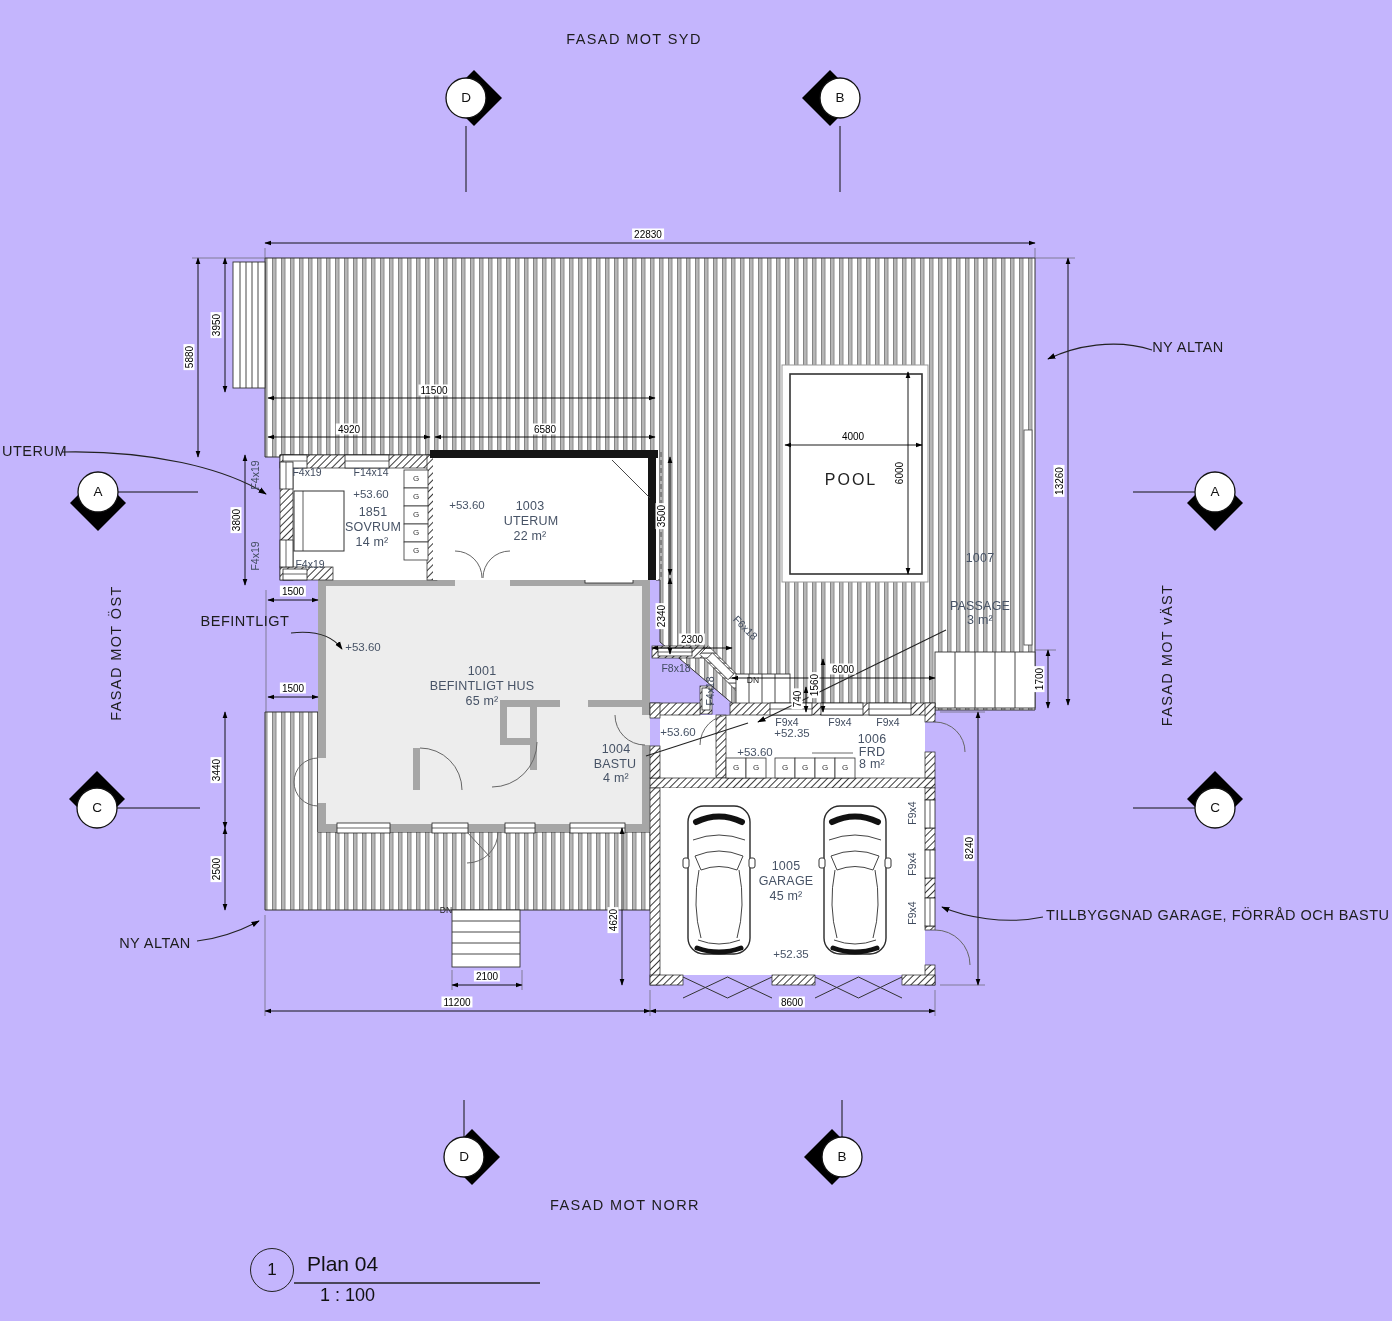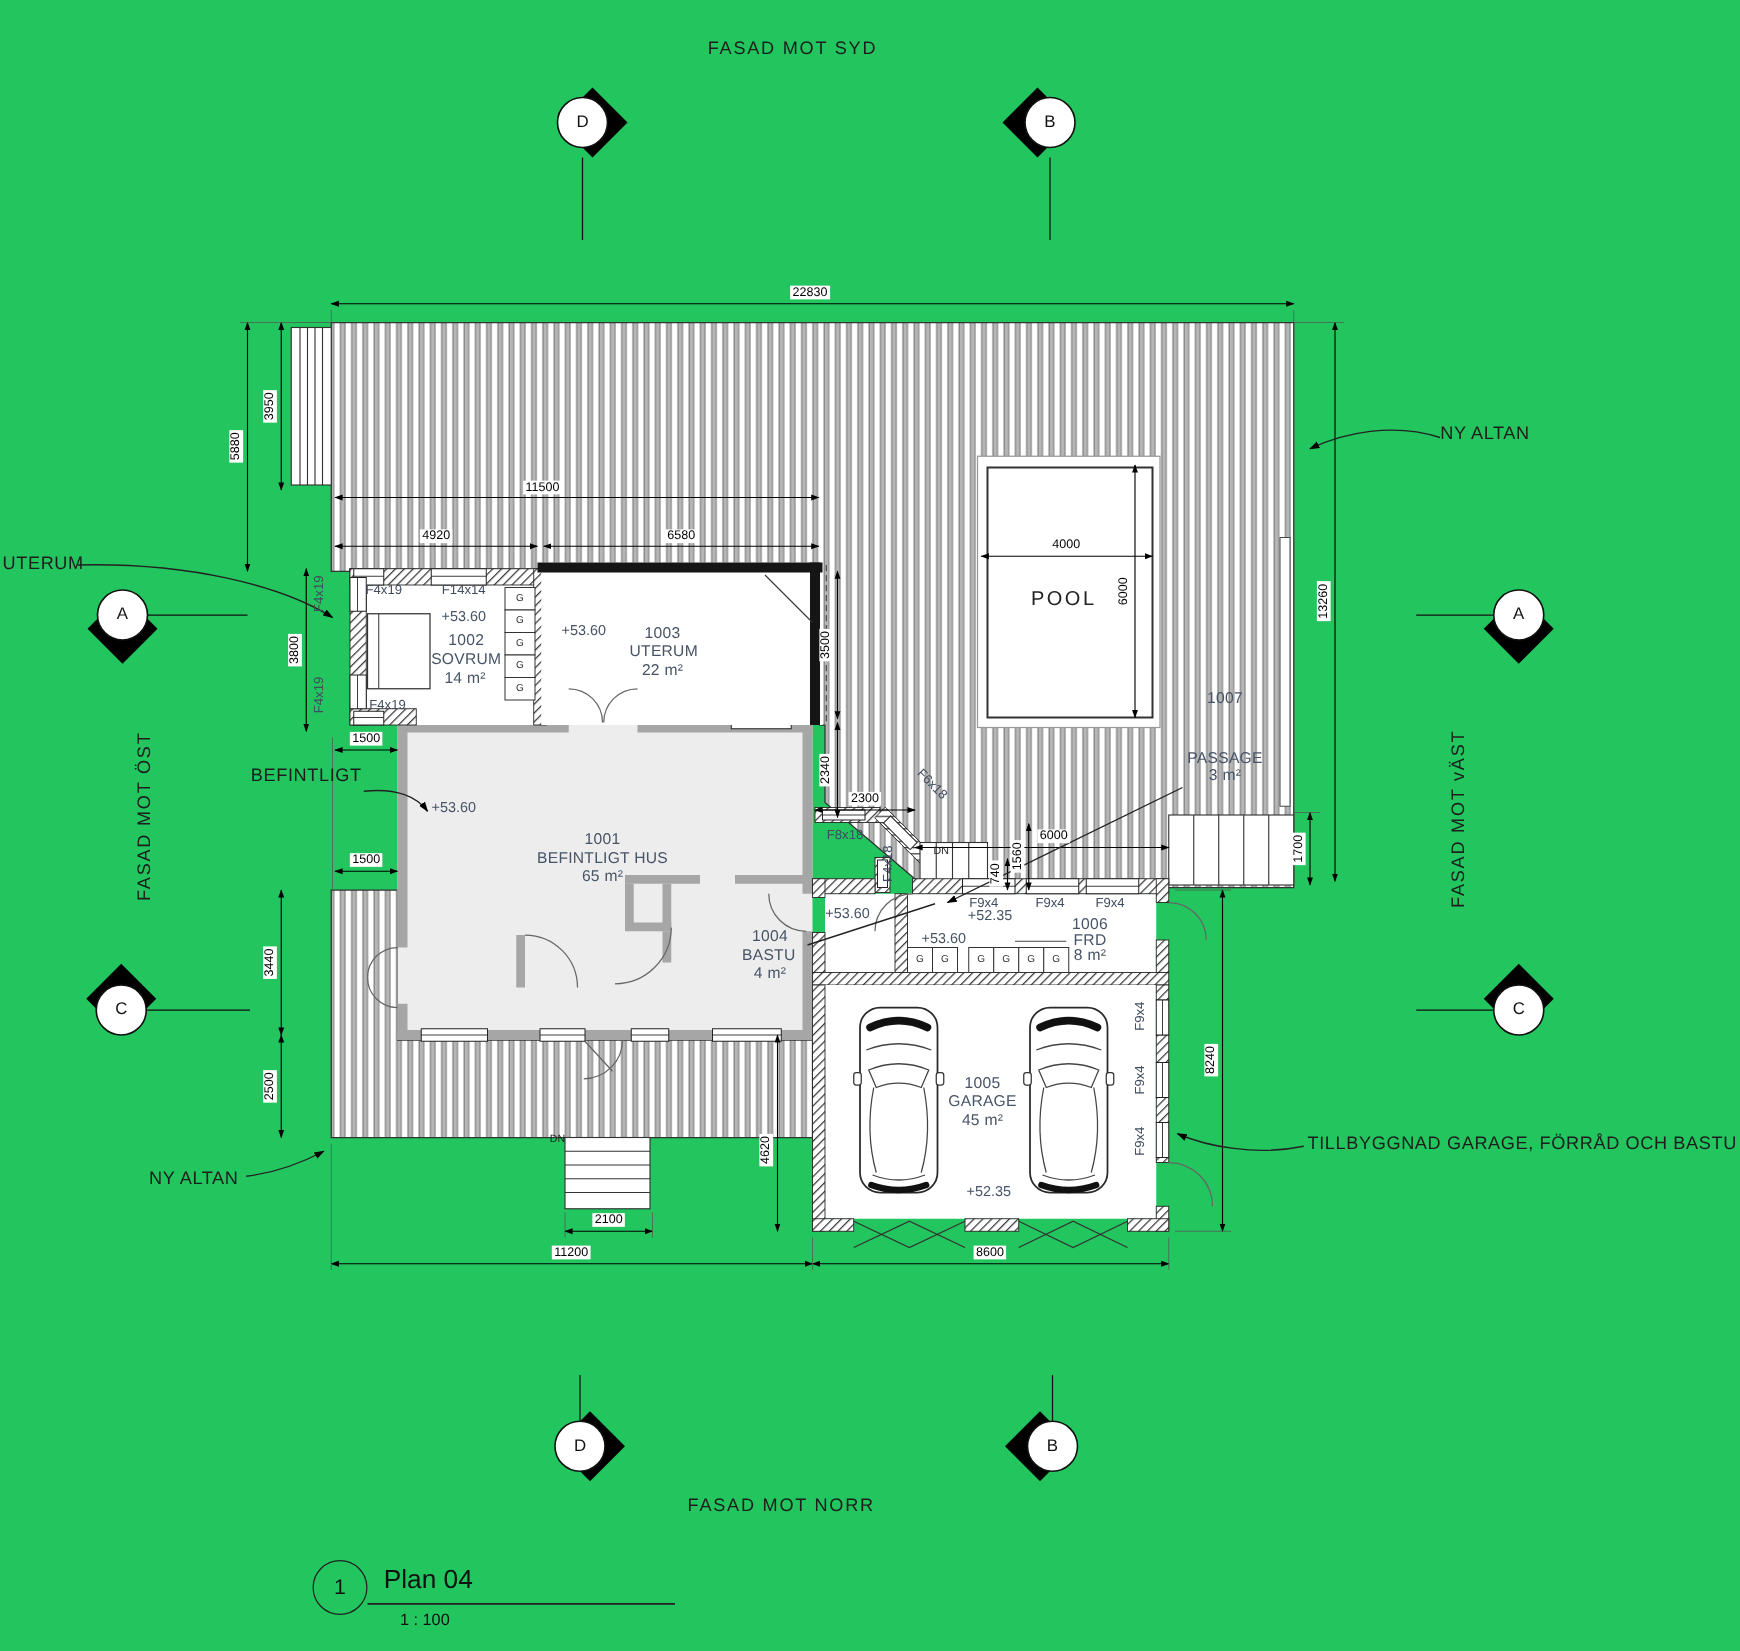--- a/index.html
+++ b/index.html
@@ -1,34 +1,34 @@
 <!DOCTYPE html>
 <html><head>
 <meta charset="utf-8">
 <style>
   html,body{margin:0;padding:0;background:#fff}
-  #sheet{position:relative;width:1392px;height:1321px;background:#22c55e;overflow:hidden;
+  #sheet{position:relative;width:1392px;height:1321px;background:#c4b5fd;overflow:hidden;
          font-family:"Liberation Sans","DejaVu Sans",sans-serif}
   #sheet svg{position:absolute;left:0;top:0}
   .lbl{position:absolute;transform:translate(-50%,-50%);white-space:nowrap;color:#111;line-height:1.1}
   .left{transform:translate(0,-50%)}
   .v{transform:translate(-50%,-50%) rotate(-90deg)}
   .r45{transform:translate(-50%,-50%) rotate(45deg)}
   .title{font-size:14.5px;letter-spacing:1.4px;color:#1d1d1d}
   .callout{font-size:14.5px;letter-spacing:.5px;color:#1d1d1d}
   .dim{font-size:10px;background:#fff;padding:0 2px;color:#000}
   .room{font-size:12.5px;color:#475366;letter-spacing:.2px}
   .ann{font-size:11.5px;color:#475366}
   .win{font-size:10.5px;color:#414c5f}
   .g{font-size:8px;color:#333}
   .dn{font-size:8.5px;color:#222}
   .mk{font-size:13.5px;color:#111}
   .pool{font-size:16px;letter-spacing:2px;color:#222;font-weight:500}
   .plan-title{font-size:21px;color:#111}
-  .plan-scale{font-size:13px;color:#111}
+  .plan-scale{font-size:18px;color:#111}
   .circle1{position:absolute;left:250px;top:1248px;width:42px;height:42px;border:1.6px solid #222;
            border-radius:50%;display:flex;align-items:center;justify-content:center;font-size:17px;color:#111}
 </style>
 </head>
 <body>
 
 <div id="sheet">
 
 <svg width="1392" height="1321" viewBox="0 0 1392 1321">
   <defs>
@@ -414,21 +414,21 @@
 <div class="lbl win r45" style="left:745px;top:628px">F6x18</div>
 <div class="lbl win v" style="left:711px;top:691px">F4x18</div>
 <div class="lbl win" style="left:787px;top:723px">F9x4</div>
 <div class="lbl win" style="left:840px;top:723px">F9x4</div>
 <div class="lbl win" style="left:888px;top:723px">F9x4</div>
 <div class="lbl win v" style="left:913px;top:813px">F9x4</div>
 <div class="lbl win v" style="left:913px;top:864px">F9x4</div>
 <div class="lbl win v" style="left:913px;top:913px">F9x4</div>
 
 <div class="lbl ann" style="left:371px;top:494px">+53.60</div>
-<div class="lbl room" style="left:373px;top:513px">1002</div>
+<div class="lbl room" style="left:373px;top:513px">1851</div>
 <div class="lbl room" style="left:373px;top:528px">SOVRUM</div>
 <div class="lbl room" style="left:372px;top:543px">14 m²</div>
 
 <div class="lbl ann" style="left:467px;top:505px">+53.60</div>
 <div class="lbl room" style="left:530px;top:507px">1003</div>
 <div class="lbl room" style="left:531px;top:522px">UTERUM</div>
 <div class="lbl room" style="left:530px;top:537px">22 m²</div>
 
 <div class="lbl ann" style="left:363px;top:647px">+53.60</div>
 <div class="lbl room" style="left:482px;top:672px">1001</div>

